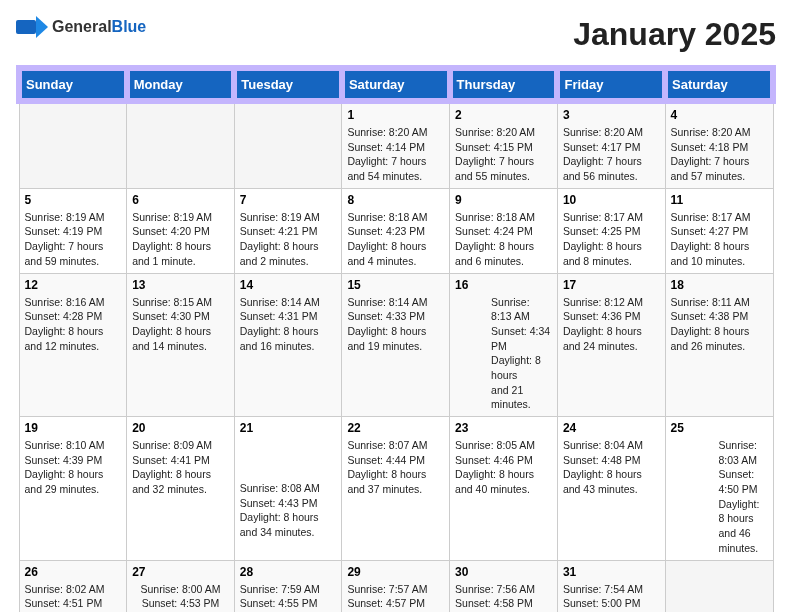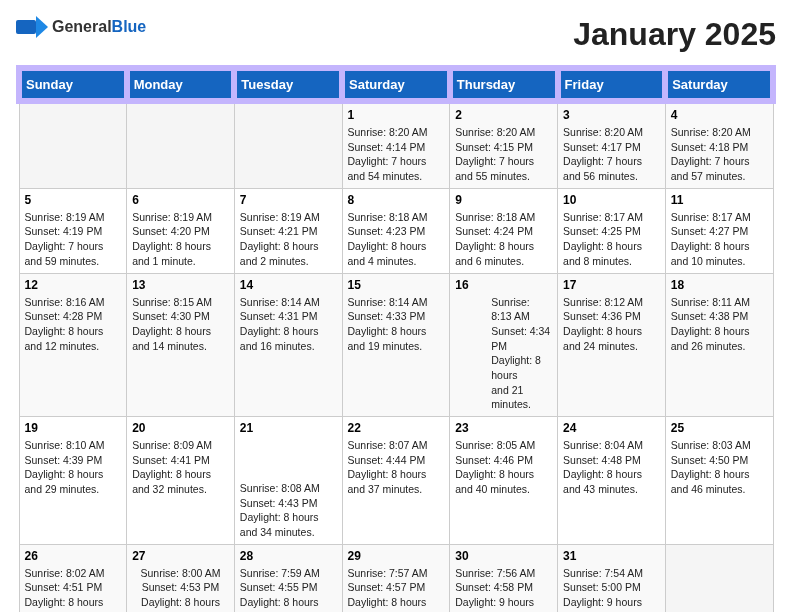--- a/index.html
+++ b/index.html
@@ -288,21 +288,21 @@
         </td>
         <td>
           <span class="day-num">24</span>
           <div class="day-info" style="white-space: pre-line;">Sunrise: 8:04 AM
 Sunset: 4:48 PM
 Daylight: 8 hours
 and 43 minutes.</div>
         </td>
         <td>
           <span class="day-num">25</span>
-          <div class="day-info" style="white-space: pre-line;">Sunrise: 8:03 AM
+          <div class="day-info" style="white-space: pre-line; margin-left: 48px;">Sunrise: 8:03 AM
 Sunset: 4:50 PM
 Daylight: 8 hours
 and 46 minutes.</div>
         </td>
       </tr>
       <tr>
         <td>
           <span class="day-num">26</span>
           <div class="day-info" style="white-space: pre-line;">Sunrise: 8:02 AM
 Sunset: 4:51 PM

